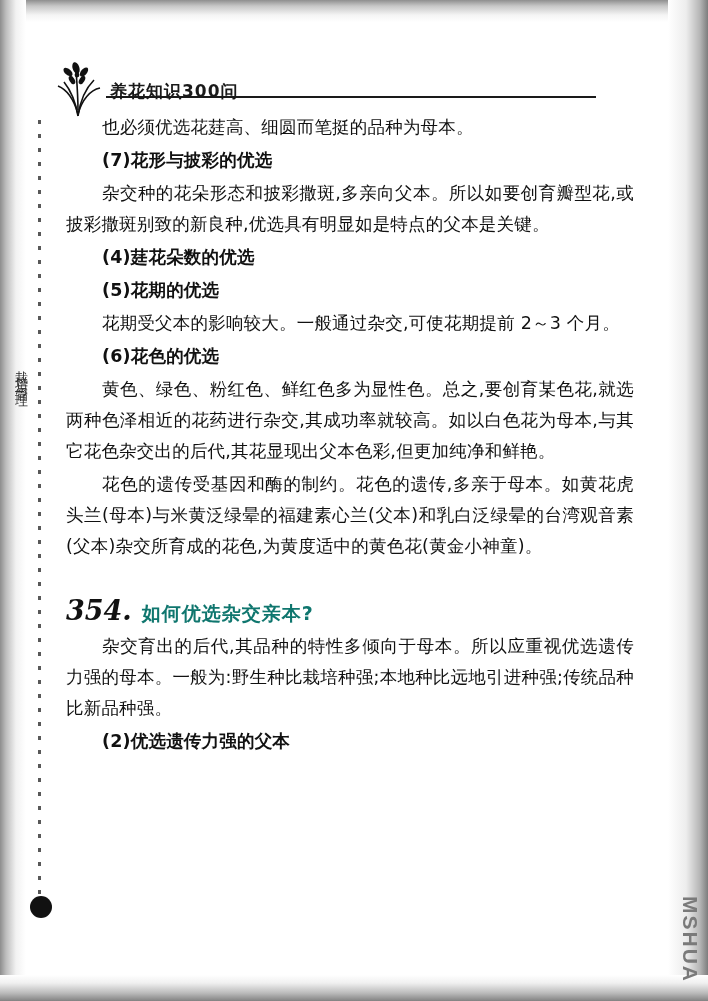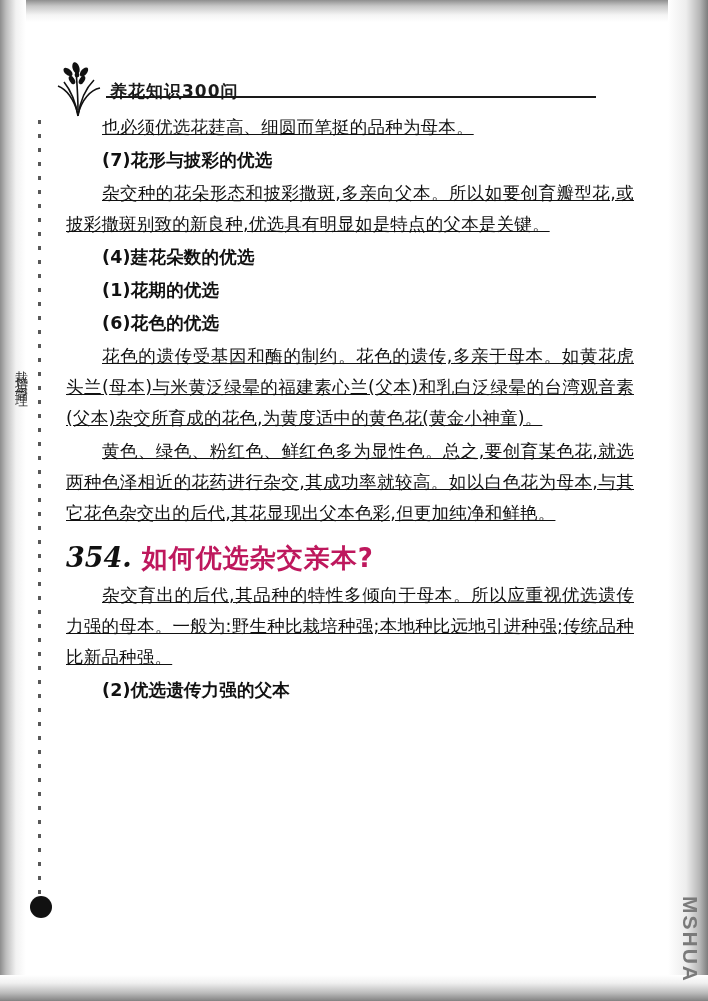--- a/index.html
+++ b/index.html
@@ -139,44 +139,43 @@
     margin: 0 0 2px 0;
     font-size: 17.5px;
     line-height: 31px;
     color: #111;
     text-align: justify;
     font-family: "DejaVu Sans", "Liberation Sans", sans-serif;
     letter-spacing: .2px;
   }
   p.indent {
     text-indent: 36px;
-    text-decoration: underline;
   }
   p.sub {
     text-indent: 36px;
     font-weight: bold;
   }
   .section {
-    margin-top: 12px;
+    margin-top: 33px;
     margin-bottom: 4px;
     display: flex;
     align-items: baseline;
     gap: 10px;
   }
   .section-num {
     font-size: 27px;
     font-weight: bold;
     font-style: italic;
     font-family: "DejaVu Serif", "Liberation Serif", serif;
     color: #111;
   }
   .section-title {
-    font-size: 26px;
-    font-weight: bold;
-    color: #be185d;
+    font-size: 19px;
+    font-weight: bold;
+    color: #0f766e;
     letter-spacing: 1px;
   }
 </style>
 </head>
 <body>
 
 <div class="page">
 
   <div class="scan-top-edge"></div>
   <div class="scan-left-edge"></div>
@@ -213,25 +212,26 @@
 
   <div class="body">
 
     <p class="indent">也必须优选花莛高、细圆而笔挺的品种为母本。</p>
 
     <p class="sub">(7)花形与披彩的优选</p>
     <p class="indent">杂交种的花朵形态和披彩撒斑,多亲向父本。所以如要创育瓣型花,或披彩撒斑别致的新良种,优选具有明显如是特点的父本是关键。</p>
 
     <p class="sub">(4)莛花朵数的优选</p>
 
-    <p class="sub">(1)花期的优选</p>
+    <p class="sub">(5)花期的优选</p>
+    <p class="indent">花期受父本的影响较大。一般通过杂交,可使花期提前 2～3 个月。</p>
 
     <p class="sub">(6)花色的优选</p>
+    <p class="indent">黄色、绿色、粉红色、鲜红色多为显性色。总之,要创育某色花,就选两种色泽相近的花药进行杂交,其成功率就较高。如以白色花为母本,与其它花色杂交出的后代,其花显现出父本色彩,但更加纯净和鲜艳。</p>
     <p class="indent">花色的遗传受基因和酶的制约。花色的遗传,多亲于母本。如黄花虎头兰(母本)与米黄泛绿晕的福建素心兰(父本)和乳白泛绿晕的台湾观音素(父本)杂交所育成的花色,为黄度适中的黄色花(黄金小神童)。</p>
-    <p class="indent">黄色、绿色、粉红色、鲜红色多为显性色。总之,要创育某色花,就选两种色泽相近的花药进行杂交,其成功率就较高。如以白色花为母本,与其它花色杂交出的后代,其花显现出父本色彩,但更加纯净和鲜艳。</p>
 
     <div class="section">
       <span class="section-num">354.</span>
       <span class="section-title">如何优选杂交亲本?</span>
     </div>
 
     <p class="indent">杂交育出的后代,其品种的特性多倾向于母本。所以应重视优选遗传力强的母本。一般为:野生种比栽培种强;本地种比远地引进种强;传统品种比新品种强。</p>
 
     <p class="sub">(2)优选遗传力强的父本</p>
 

